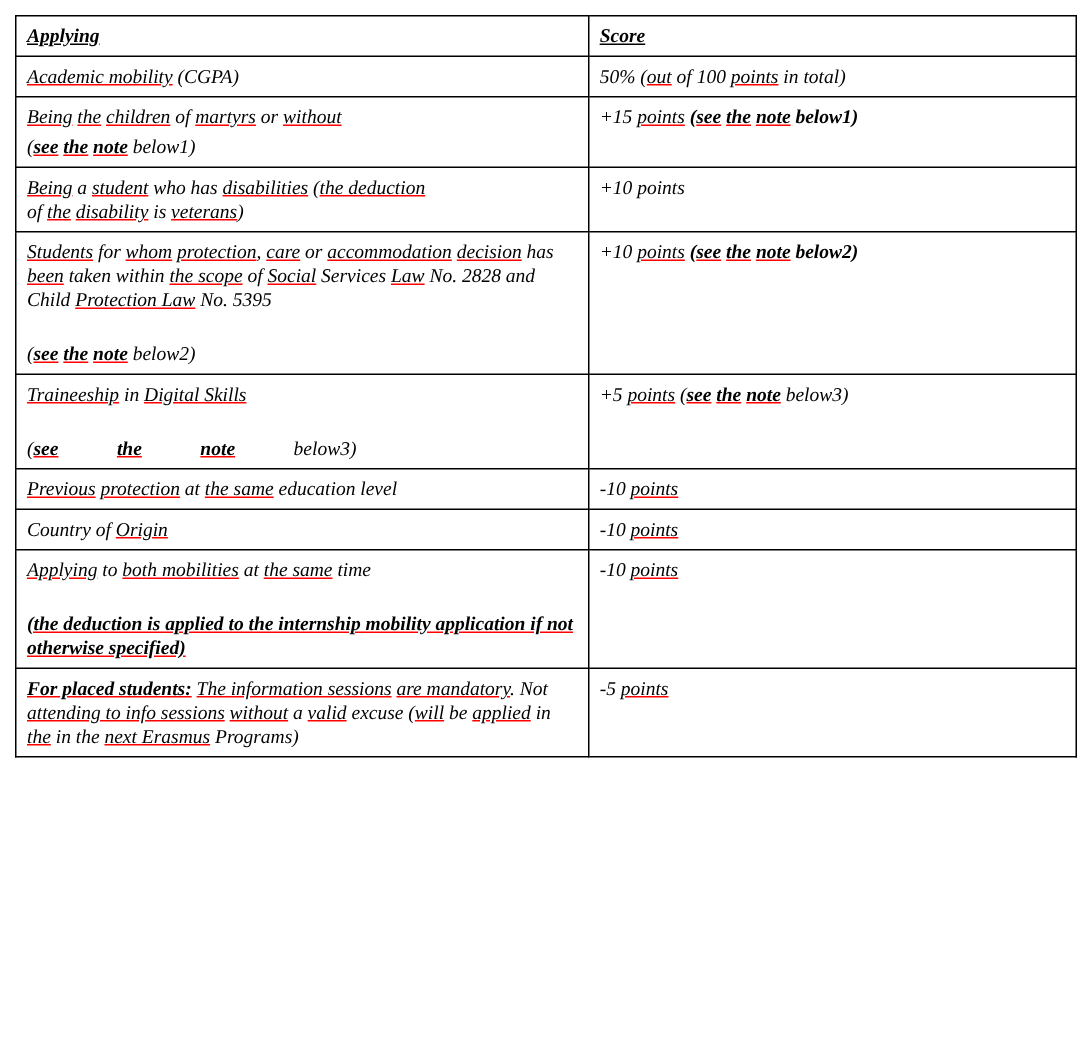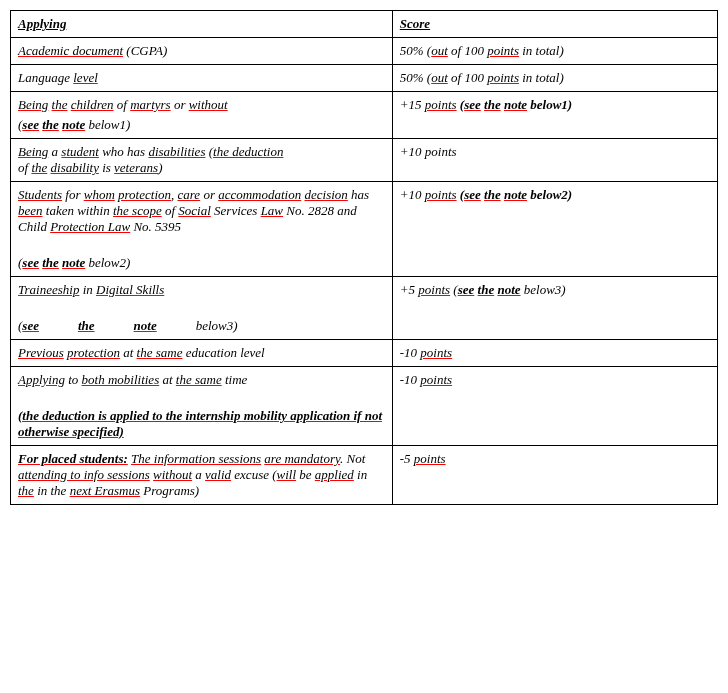--- a/index.html
+++ b/index.html
@@ -70,36 +70,28 @@
       <span>Applying</span>
     </td>
     <td class="header-cell">
       <span>Score</span>
     </td>
   </tr>
 
   <tr>
     <td>
       <span>
-        <span class="red-underline">Academic document</span> (CGPA)
+        <span class="red-underline">Academic mobility</span> (CGPA)
       </span>
     </td>
     <td>
       50% (<span class="red-underline">out</span> of 100 <span class="red-underline">points</span> in total)
     </td>
   </tr>
 
-  <tr>
-    <td>
-      Language <span class="red-underline">level</span>
-    </td>
-    <td>
-      50% (<span class="red-underline">out</span> of 100 <span class="red-underline">points</span> in total)
-    </td>
-  </tr>
 
   <tr>
     <td>
       <p>
         <span class="red-underline">Being</span> <span class="red-underline">the</span> <span class="red-underline">children</span> of <span class="red-underline">martyrs</span> or <span class="red-underline">without</span>
       </p>
       <p>
         (<span class="red-underline bold">see</span> <span class="red-underline bold">the</span> <span class="red-underline bold">note</span> below1)
       </p>
     </td>
@@ -150,20 +142,28 @@
 
   <tr>
     <td>
       <span class="red-underline">Previous</span> <span class="red-underline">protection</span> at <span class="red-underline">the same</span> education level
     </td>
     <td>
       -10 <span class="red-underline">points</span>
     </td>
   </tr>
 
+  <tr>
+    <td>
+      Country of <span class="red-underline">Origin</span>
+    </td>
+    <td>
+      -10 <span class="red-underline">points</span>
+    </td>
+  </tr>
 
   <tr>
     <td>
       <p>
         <span class="red-underline">Applying</span> to <span class="red-underline">both mobilities</span> at <span class="red-underline">the same</span> time
       </p>
       <br>
       <p>
         <span class="bold red-underline">(the deduction is applied to the internship mobility application if not otherwise specified)</span>
       </p>

